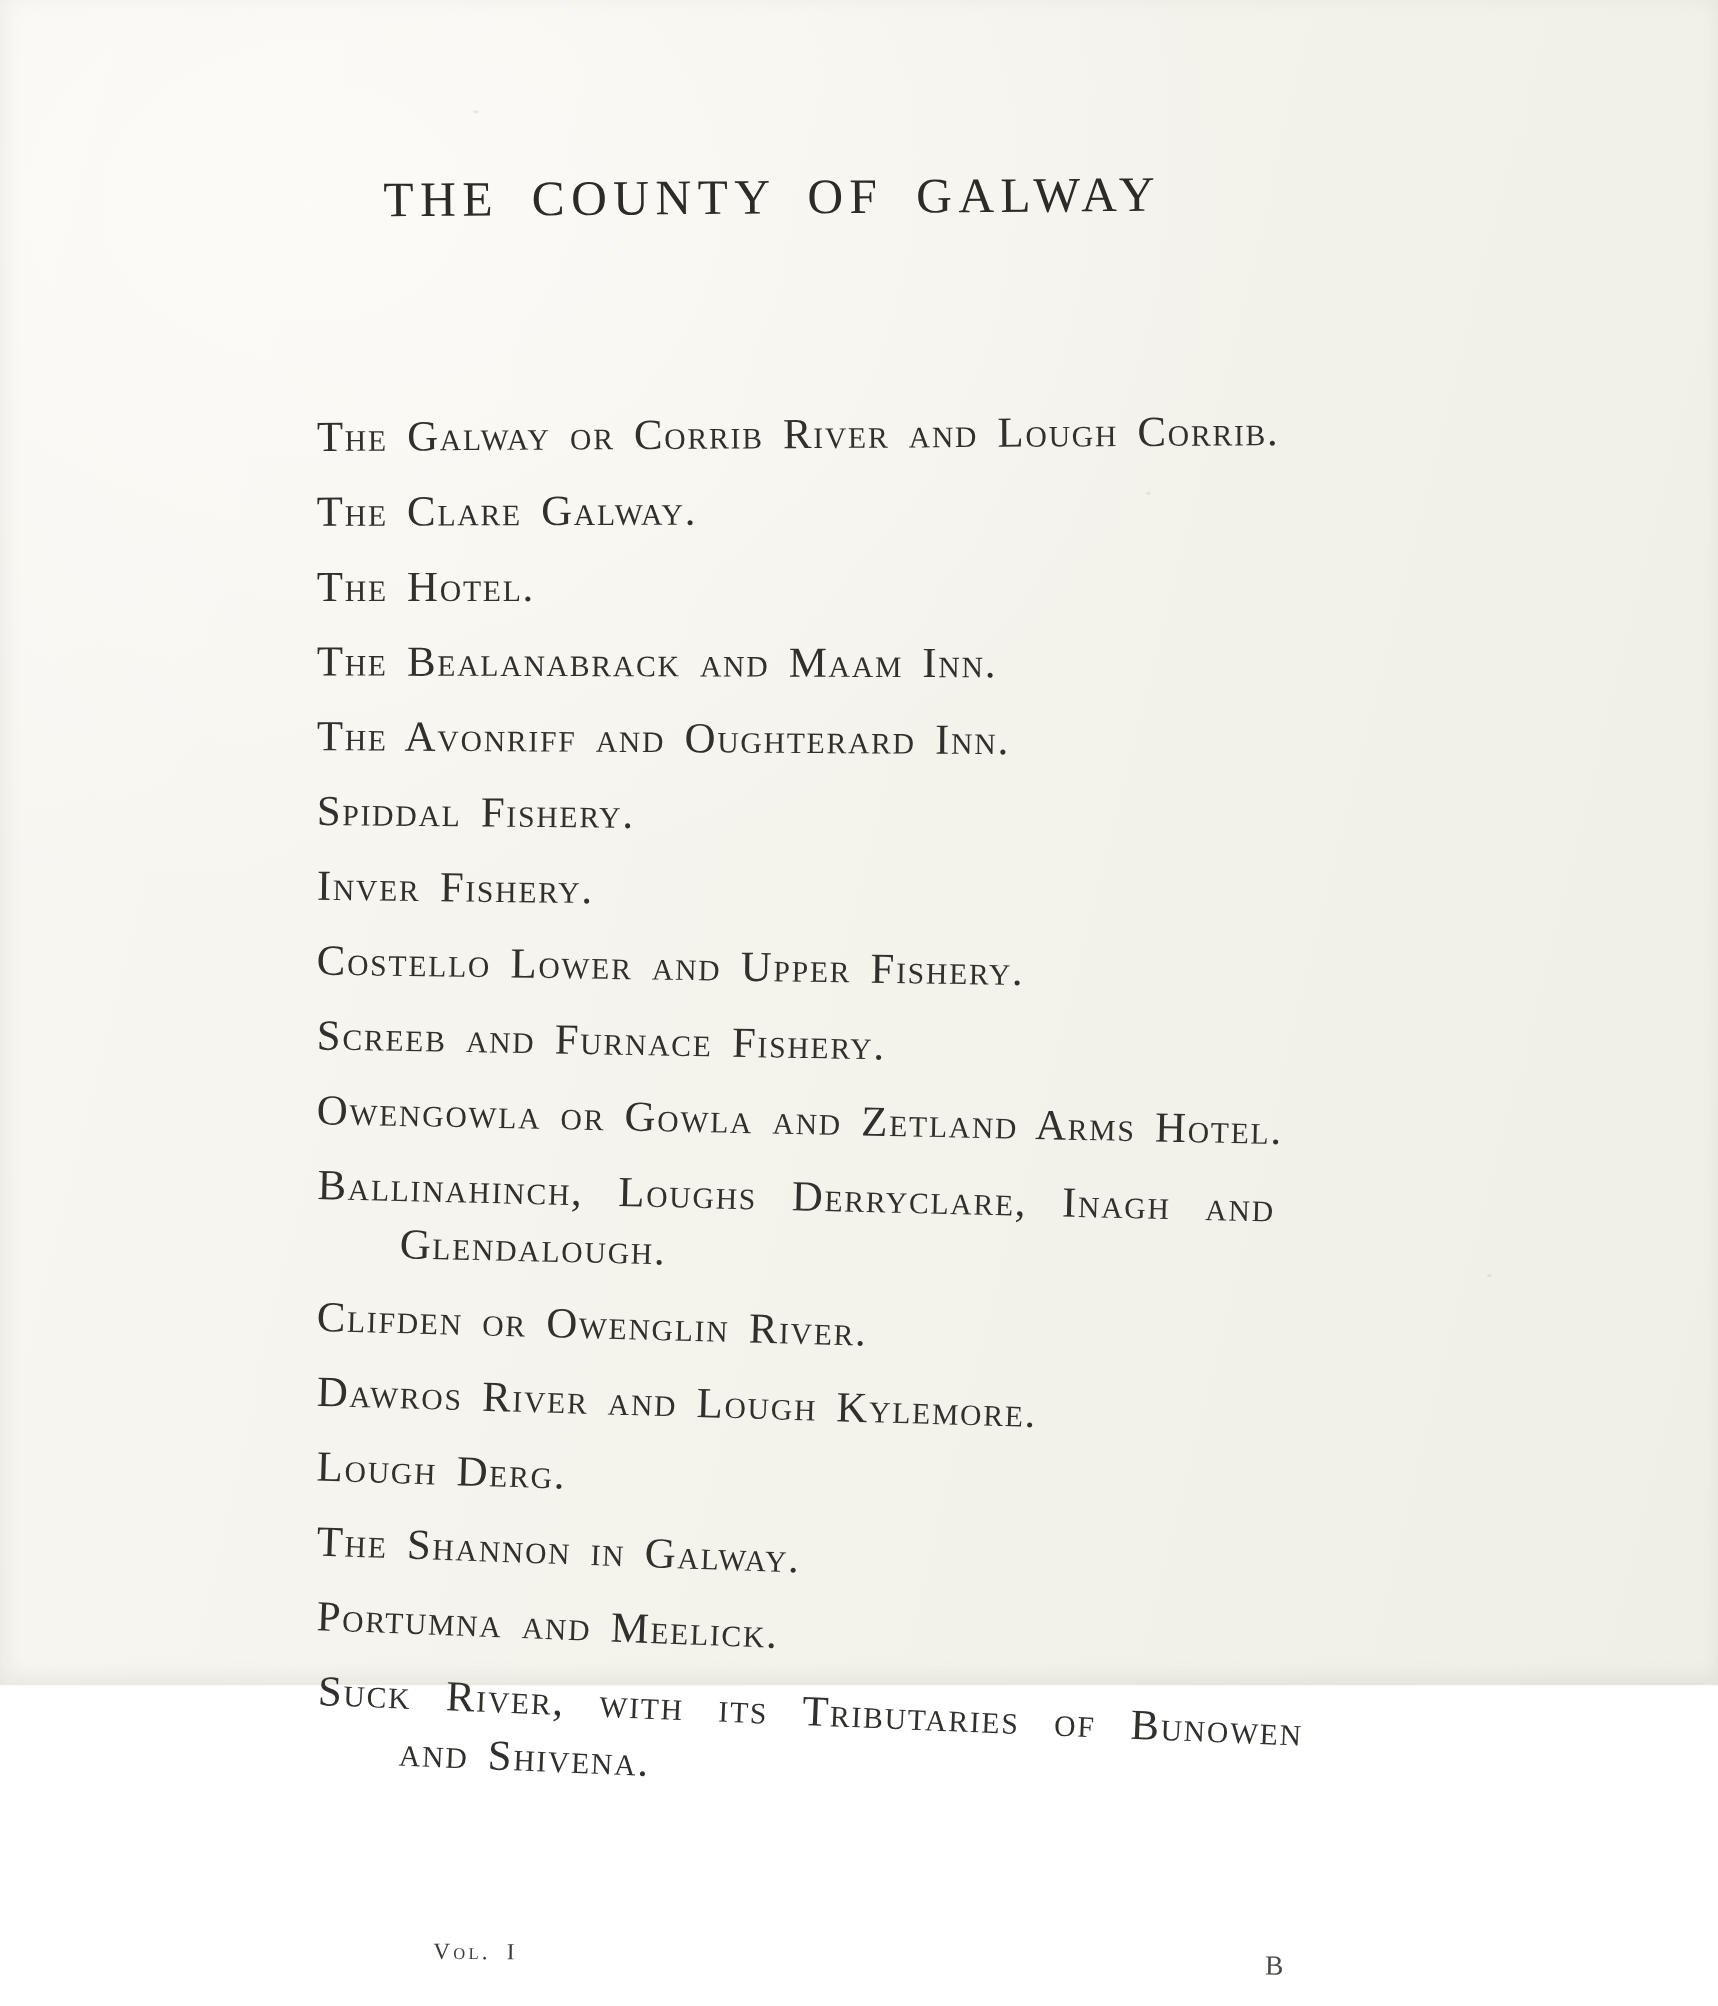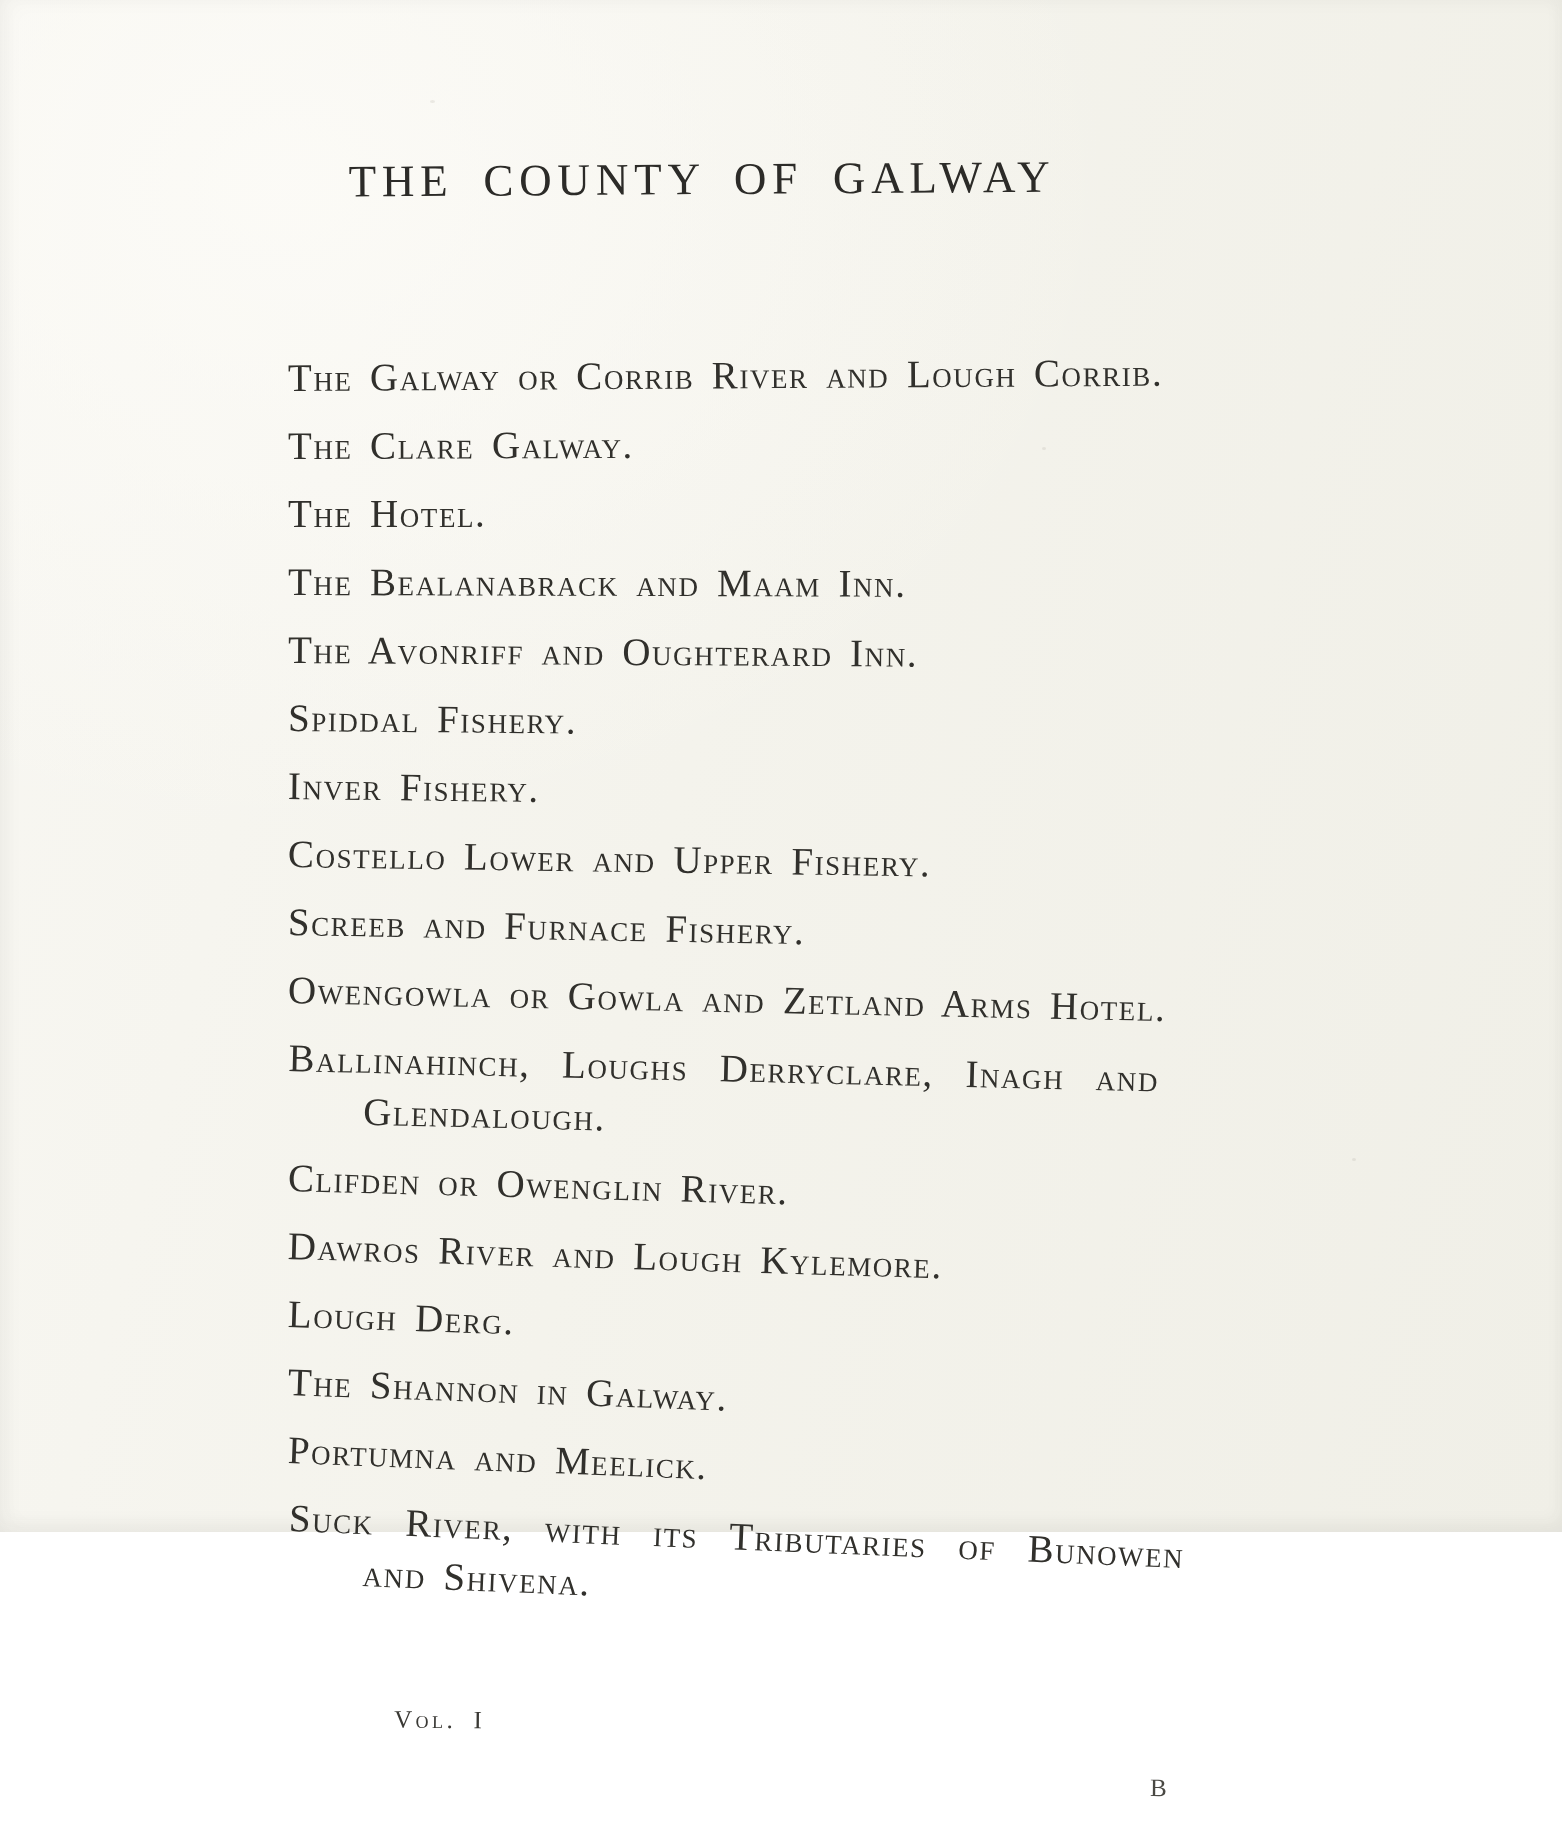--- a/index.html
+++ b/index.html
@@ -35,43 +35,43 @@
     letter-spacing: 0.13em;
     word-spacing: 0.28em;
     color: #2c2b28;
     transform: rotate(-0.4deg);
     transform-origin: 0 50%;
     white-space: nowrap;
   }
   .contents {
     position: absolute;
     left: 288px;
-    top: 352px;
+    top: 372px;
     width: 860px;
   }
   .item {
     margin: 0 0 16px 0;
     transform-origin: 0 50%;
   }
   .line {
     font-size: 39px;
     line-height: 52px;
     font-variant: small-caps;
     letter-spacing: 0.04em;
     word-spacing: 0.16em;
     color: #31302c;
     white-space: nowrap;
   }
   .line.indent { margin-left: 76px; }
   .line.justify { word-spacing: 0.52em; }
   .vol-label {
     position: absolute;
     left: 394px;
-    top: 1706px;
-    font-size: 25px;
+    top: 1762px;
+    font-size: 21px;
     letter-spacing: 0.14em;
     word-spacing: 0.3em;
     font-variant: small-caps;
     color: #3a3935;
     transform: rotate(0.5deg);
   }
   .sig-mark {
     position: absolute;
     left: 1150px;
     top: 1774px;

